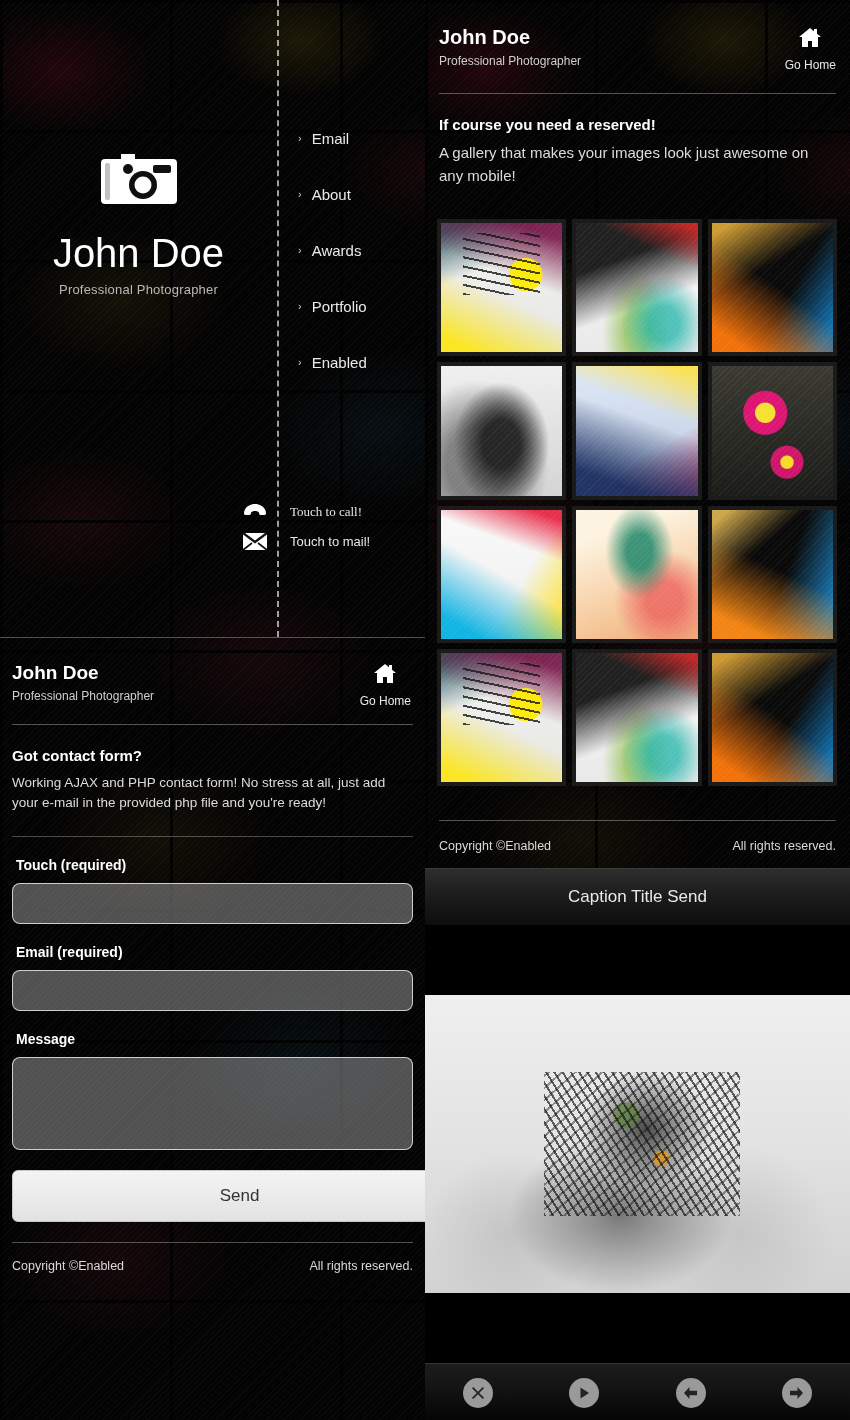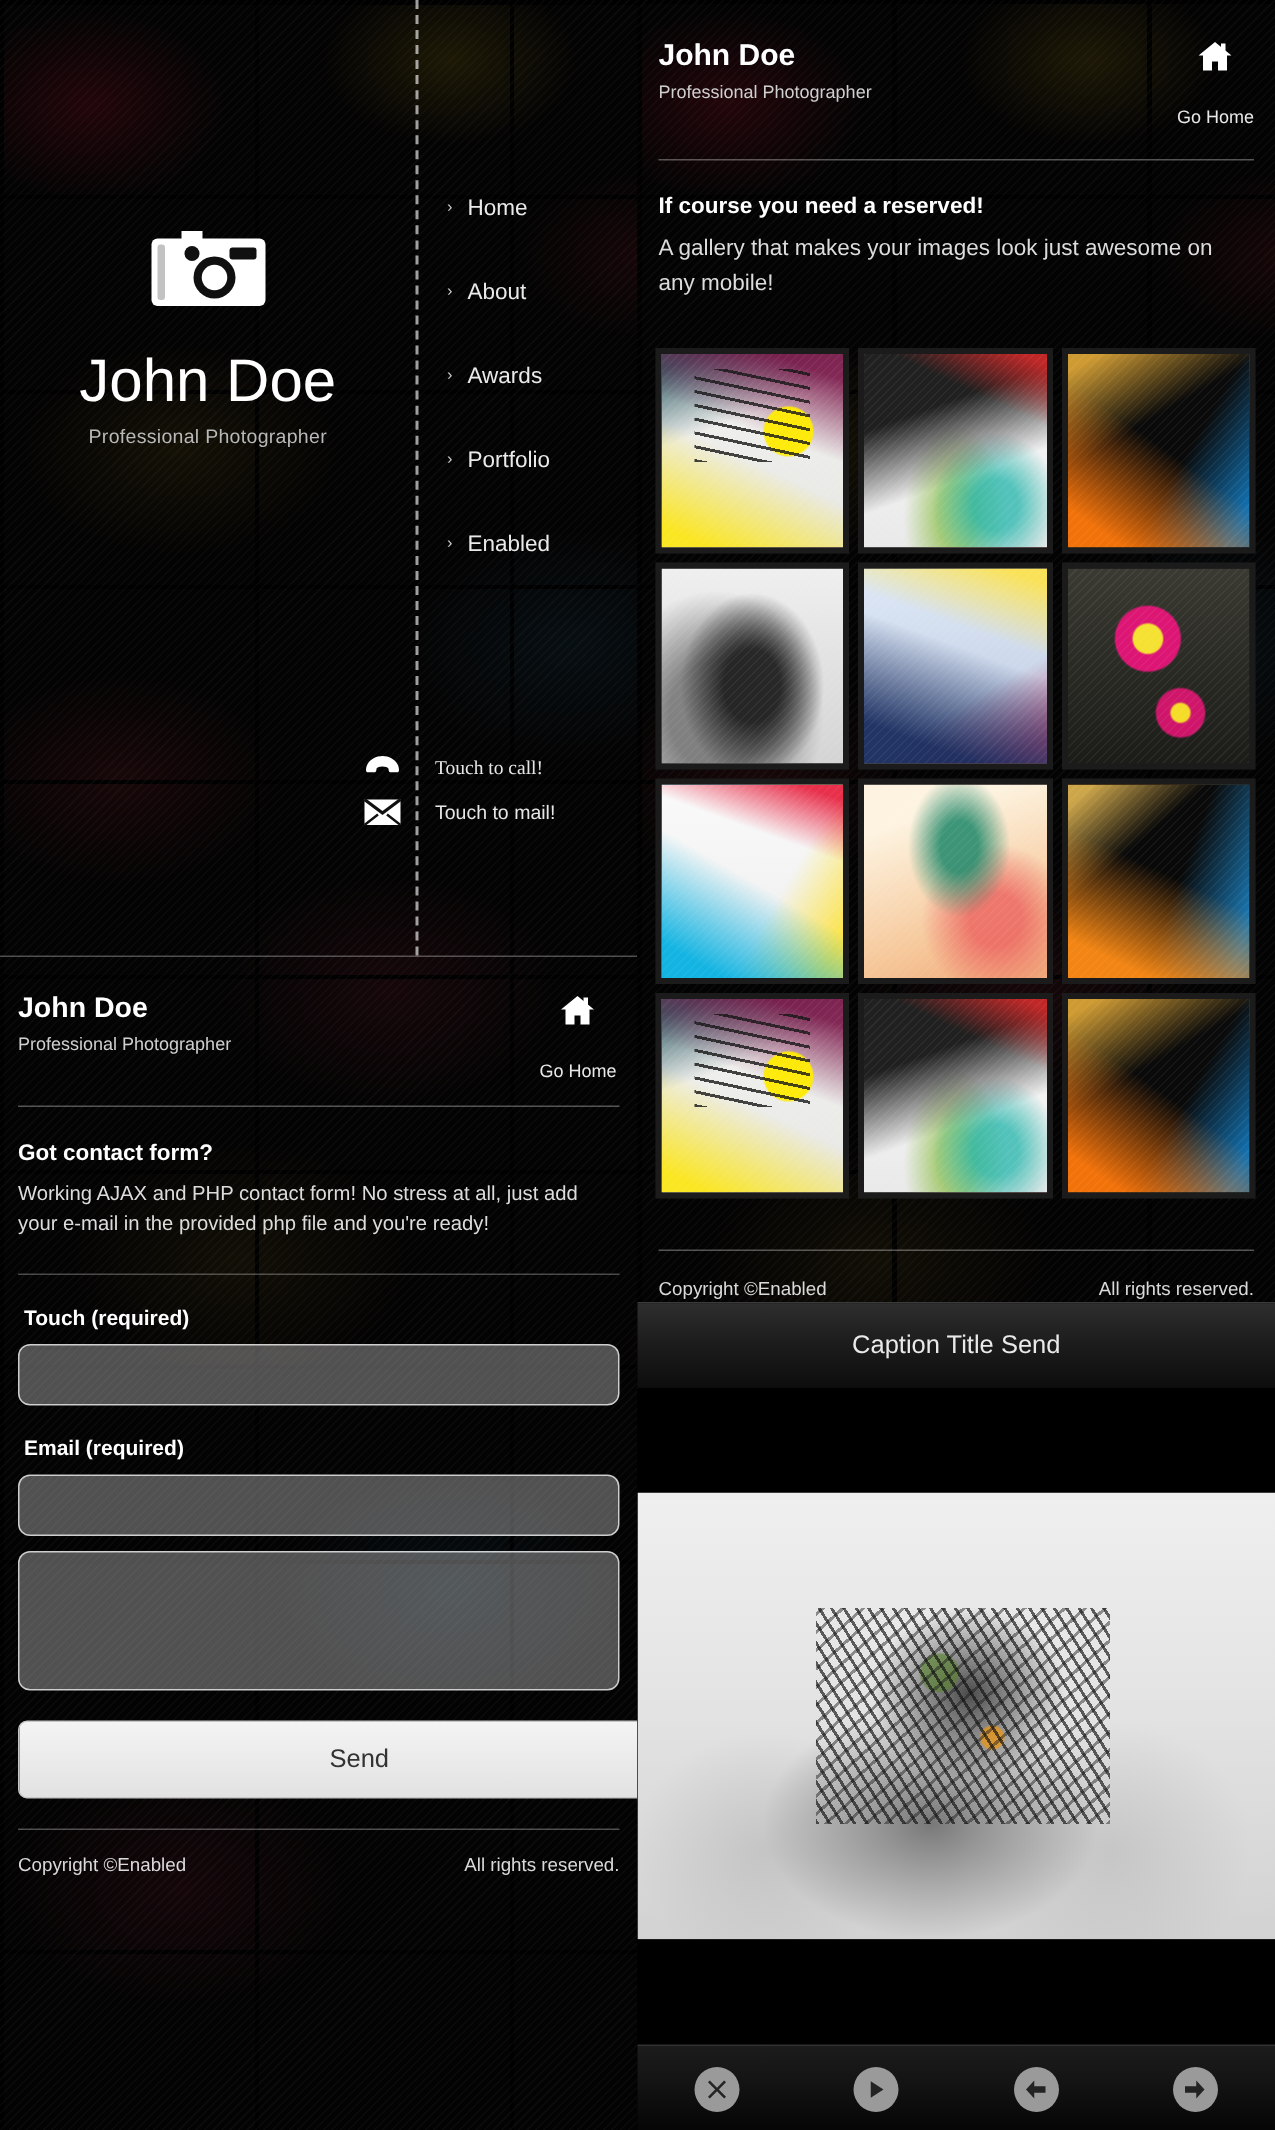--- a/index.html
+++ b/index.html
@@ -77,21 +77,21 @@
   }
   .touch-icon{width:46px;display:flex;justify-content:center;align-items:center;}
   .touch-label{font-size:13px;color:#e6e6e6;margin-left:12px;white-space:nowrap;}
 
   
   .lower{position:absolute;left:0;top:637px;width:425px;}
   .id-row{display:flex;align-items:flex-start;justify-content:space-between;padding:25px 14px 0 12px;}
   .id-name{font-size:19px;font-weight:bold;color:#fff;line-height:1.15;}
   .id-sub{font-size:12px;color:#cfcfcf;margin-top:5px;}
   .gohome{text-align:center;cursor:pointer;}
-  .gohome-label{font-size:12px;color:#e8e8e8;margin-top:18px;text-align:center;}
+  .gohome-label{font-size:12px;color:#e8e8e8;margin-top:6px;text-align:center;}
 
   .rule{height:1px;background:rgba(255,255,255,.32);margin:16px 12px 0 12px;}
 
   .sec-title{font-size:15px;font-weight:bold;color:#fff;margin:22px 12px 0 12px;}
   .sec-text{font-size:13.5px;color:#dcdcdc;line-height:1.5;margin:9px 12px 0 12px;}
 
   .thin-rule{height:1px;background:rgba(255,255,255,.28);margin:22px 12px 0 12px;}
 
   .field-label{font-size:14px;font-weight:bold;color:#fff;margin:20px 0 0 16px;}
   .fld{
@@ -251,21 +251,21 @@
             </svg>
           </span>
         </div>
         <div class="hero-name">John Doe</div>
         <div class="hero-sub">Professional Photographer</div>
       </div>
 
       <nav class="nav">
         <div class="nav-item">
           <span class="nav-chev">›</span>
-          <span>Home</span>
+          <span>Email</span>
         </div>
         <div class="nav-item">
           <span class="nav-chev">›</span>
           <span>About</span>
         </div>
         <div class="nav-item">
           <span class="nav-chev">›</span>
           <span>Awards</span>
         </div>
         <div class="nav-item">
@@ -322,20 +322,21 @@
         <div class="sec-text">Working AJAX and PHP contact form! No stress at all, just add your e-mail in the provided php file and you're ready!</div>
 
         <div class="thin-rule"></div>
 
         <div class="field-label">Touch (required)</div>
         <input class="fld h-in" type="text" placeholder="" style="">
 
         <div class="field-label">Email (required)</div>
         <input class="fld h-in" type="text" placeholder="" style="">
 
+        <div class="field-label">Message</div>
         <textarea class="fld h-ta" placeholder="" style=""></textarea>
 
         <button class="send">Send</button>
 
         <div class="foot-rule"></div>
         <div class="foot-row">
           <span>Copyright ©Enabled</span>
           <span>All rights reserved.</span>
         </div>
       </div>

